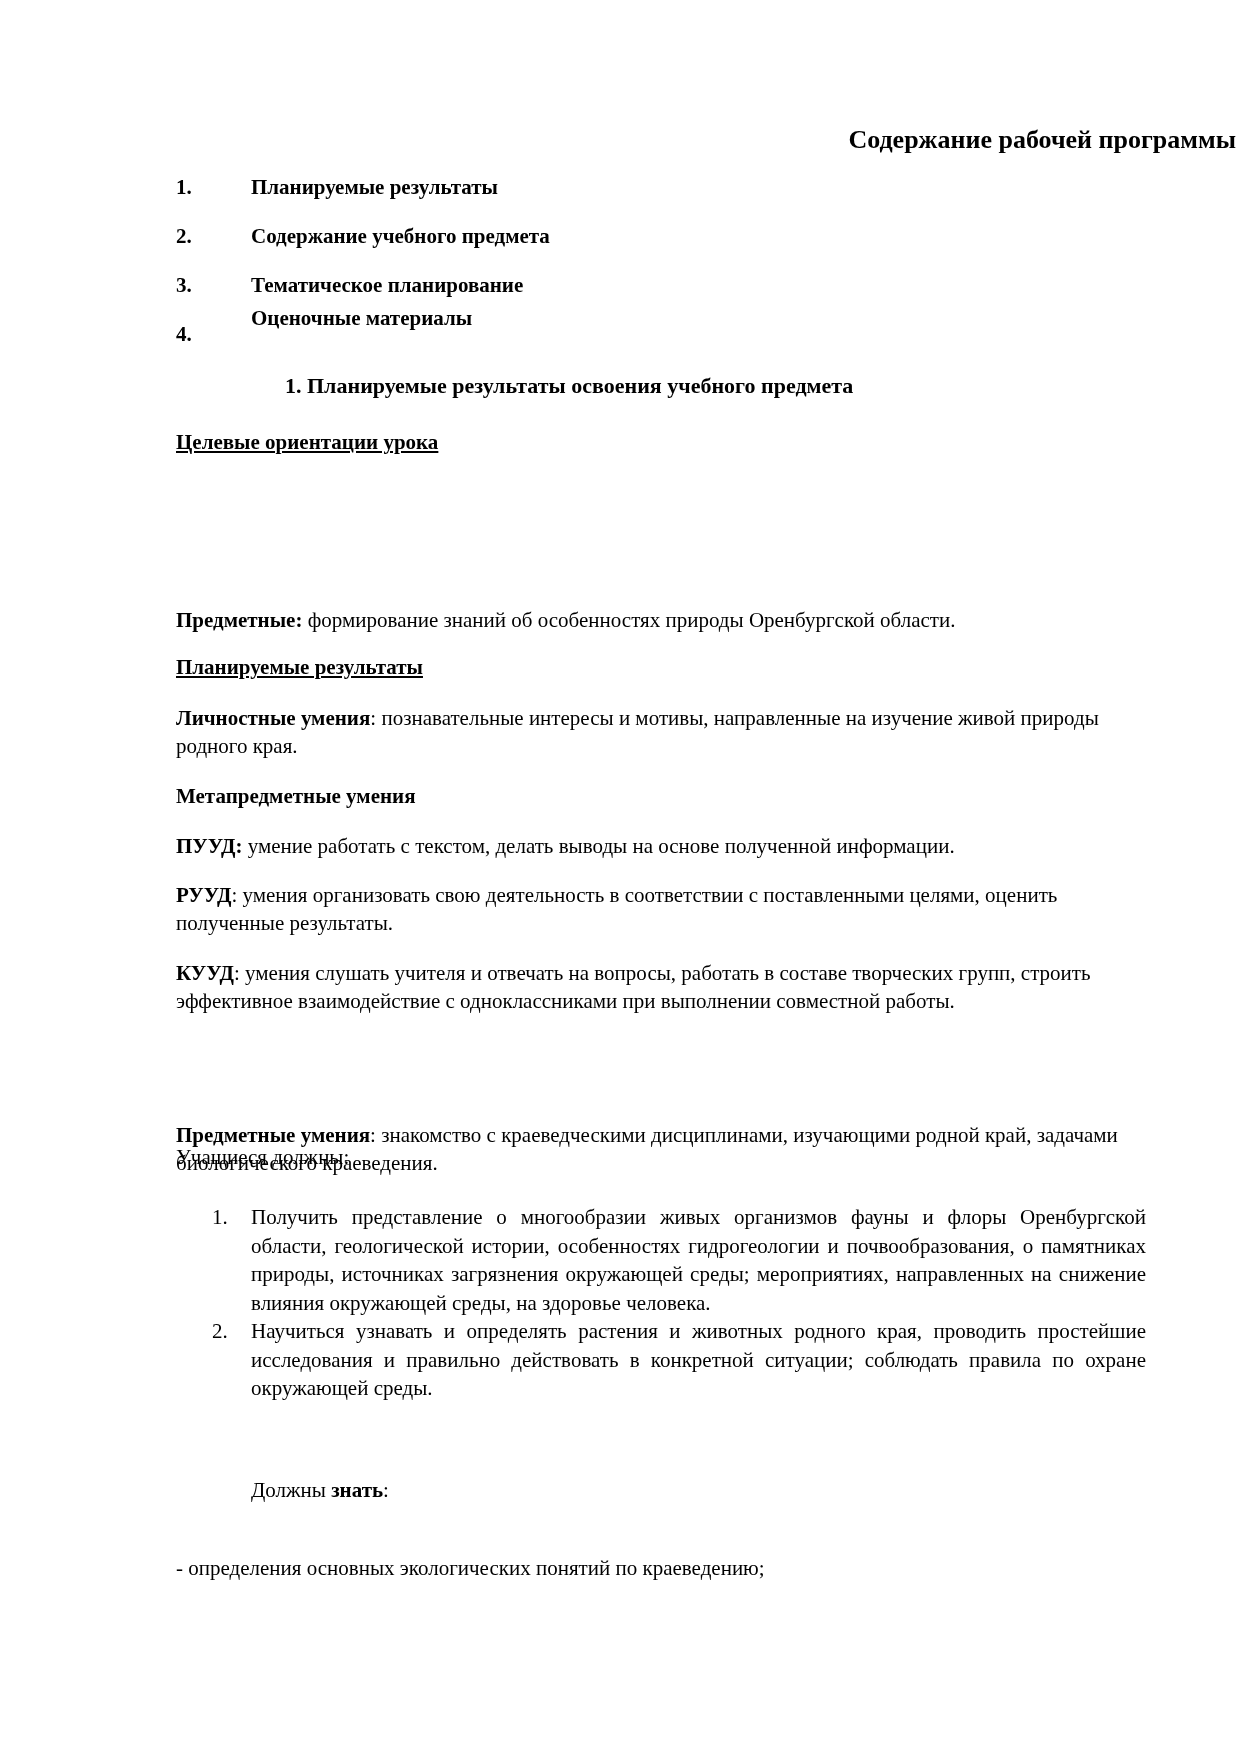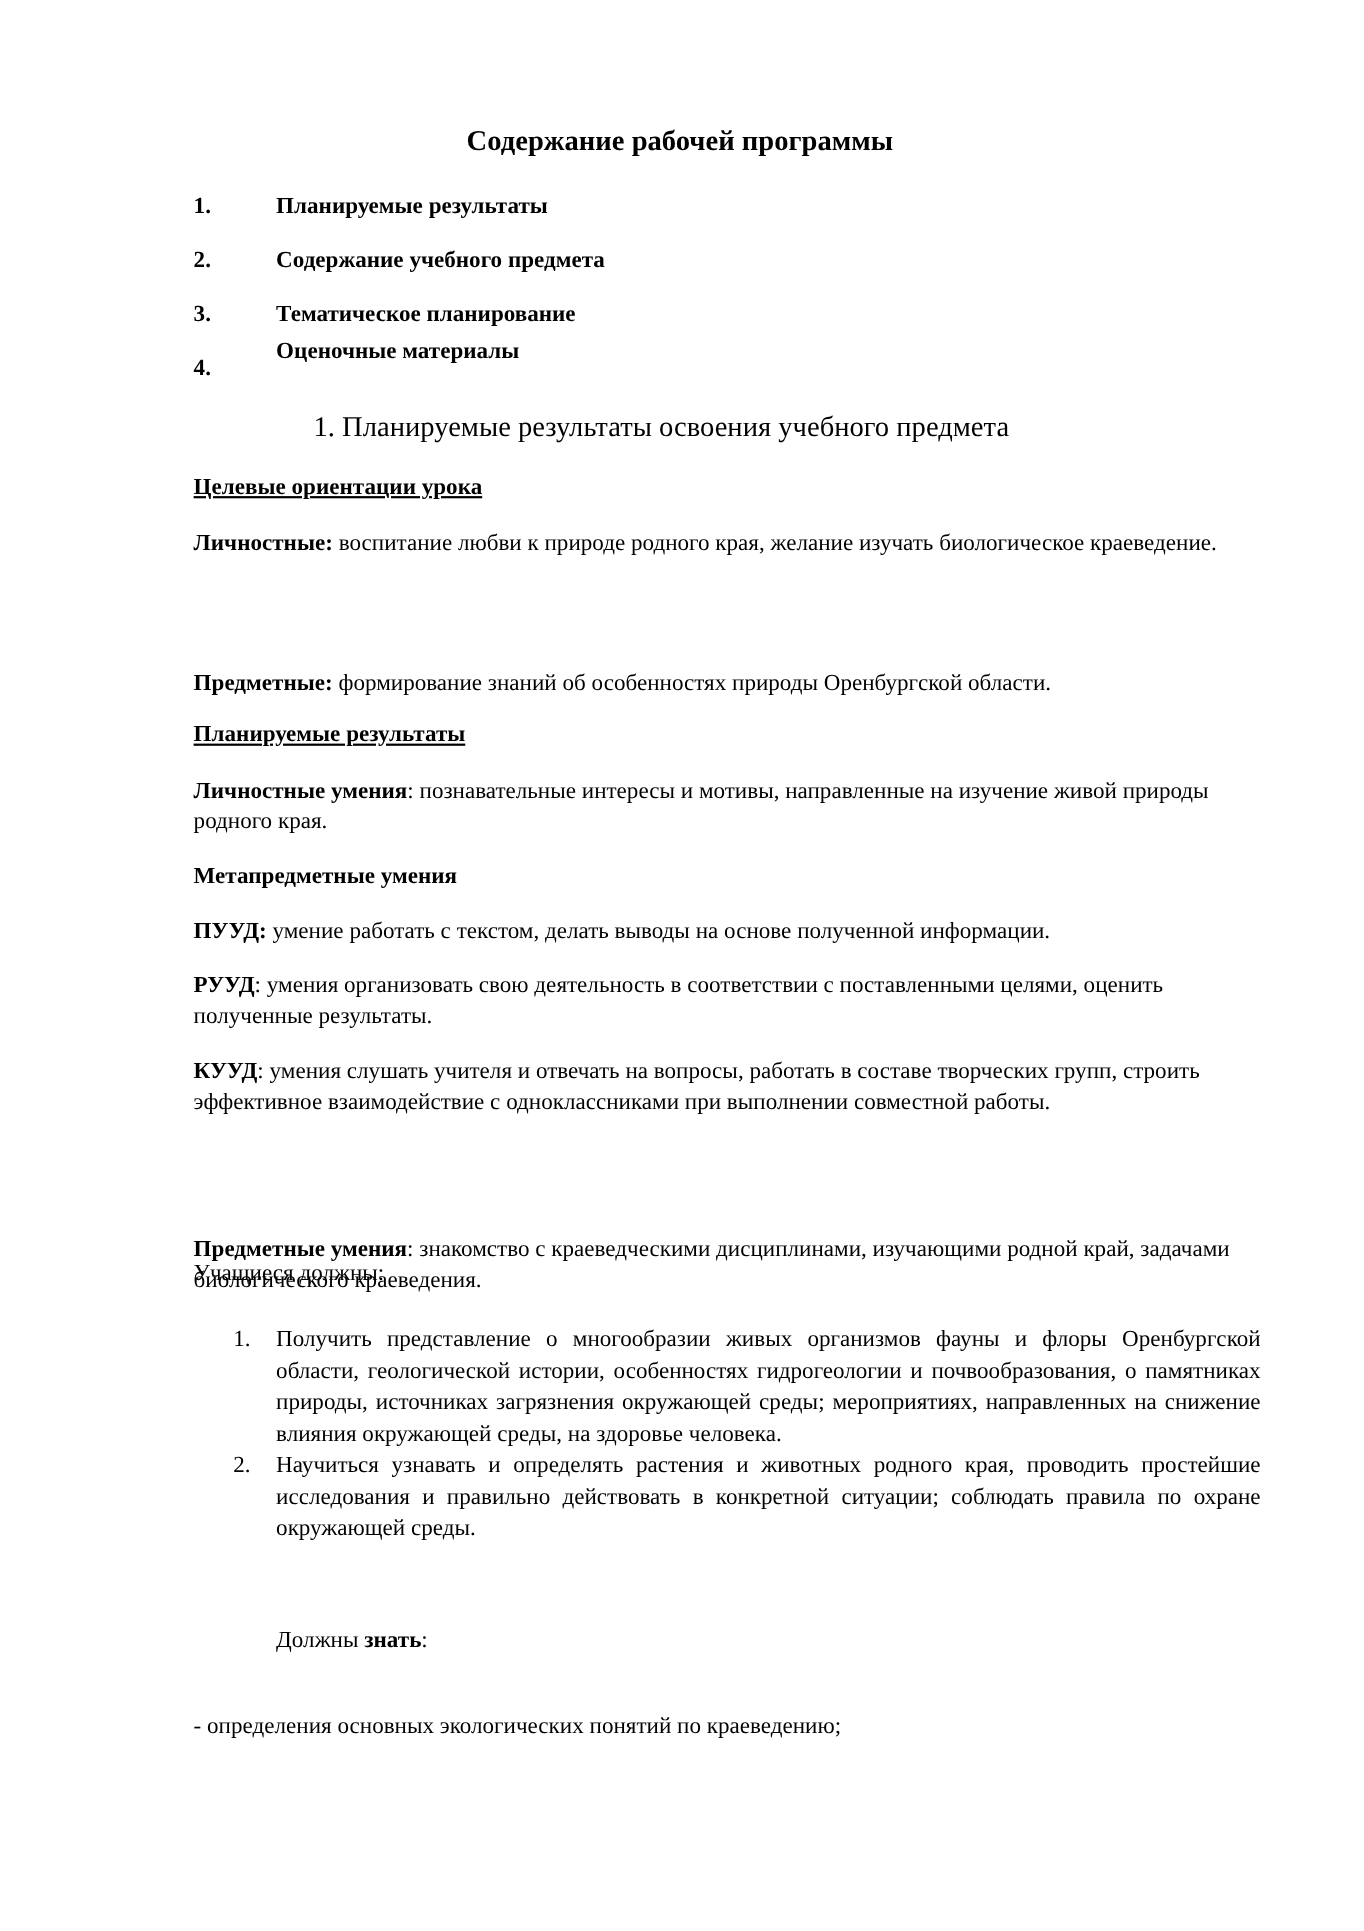--- a/index.html
+++ b/index.html
@@ -1,23 +1,23 @@
 <!DOCTYPE html>
 <html><head>
 <meta charset="utf-8">
 <style>
   html, body { margin: 0; padding: 0; background: #ffffff; }
   body { width: 1240px; height: 1755px; position: relative; overflow: hidden;
          font-family: "Liberation Serif", "DejaVu Serif", serif; color: #000; }
   .page { position: absolute; left: 0; top: 0; width: 1240px; height: 1755px; }
   .abs { position: absolute; white-space: nowrap; }
-  .title { font-size: 26px; font-weight: bold; left: 0; width: 1236px; text-align: center; top: 113px; }
+  .title { font-size: 26px; font-weight: bold; left: 0; width: 1236px; text-align: right; top: 125px; }
   .toc-num { font-size: 21px; font-weight: bold; left: 176px; }
   .toc-label { font-size: 21px; font-weight: bold; left: 251px; }
-  .h1 { font-size: 26px; font-weight: normal; left: 285px; top: 373px; }
+  .h1 { font-size: 22px; font-weight: bold; left: 285px; top: 373px; }
   .sub { font-size: 21px; font-weight: bold; text-decoration: underline; left: 176px; }
   .para { font-size: 21px; left: 176px; width: 970px; line-height: 28px; white-space: normal; }
   .para b { font-weight: bold; }
   .olist { position: absolute; left: 176px; top: 1203px; width: 970px; font-size: 21px; line-height: 28.5px; }
   .oitem { position: relative; padding-left: 75px; text-align: justify; text-align-last: left; }
   .onum { position: absolute; left: 36px; top: 0; }
 </style>
 </head>
 <body>
 
@@ -33,21 +33,20 @@
     <div class="abs toc-num" style="top:273px">3.</div>
     <div class="abs toc-label" style="top:273px">Тематическое планирование</div>
     <div class="abs toc-num" style="top:322px">4.</div>
     <div class="abs toc-label" style="top:306px">Оценочные материалы</div>
   </div>
 
   <div class="abs h1">1. Планируемые результаты освоения учебного предмета</div>
 
   <div class="abs sub" style="top:430px">Целевые ориентации урока</div>
 
-  <div class="abs para" style="top:479px"><b>Личностные:</b><span> воспитание любви к природе родного края, желание изучать биологическое краеведение.</span></div>
 
 
   <div class="abs para" style="top:606px"><b>Предметные:</b><span> формирование знаний об особенностях природы Оренбургской области.</span></div>
 
   <div class="abs sub" style="top:655px">Планируемые результаты</div>
 
   <div class="abs para" style="top:782px"><b>Метапредметные умения</b></div>
 
   <div class="abs para" style="top:704px"><b>Личностные умения</b><span>: познавательные интересы и мотивы,  направленные на изучение живой природы родного края.</span></div>
 

